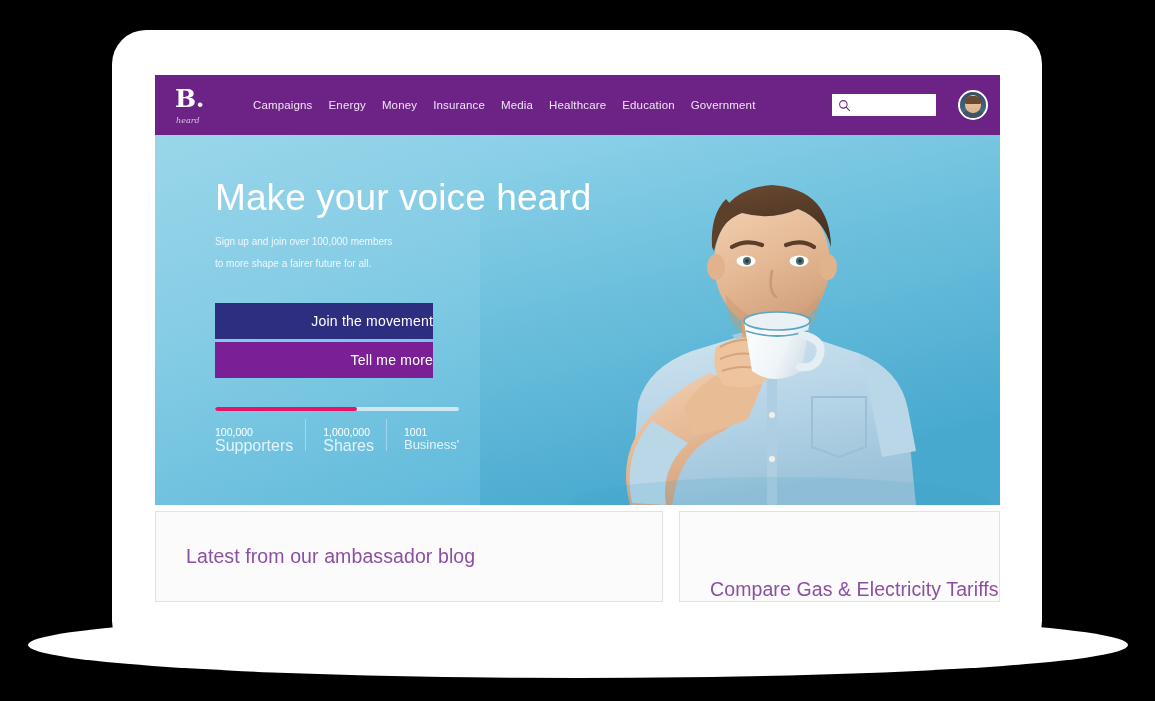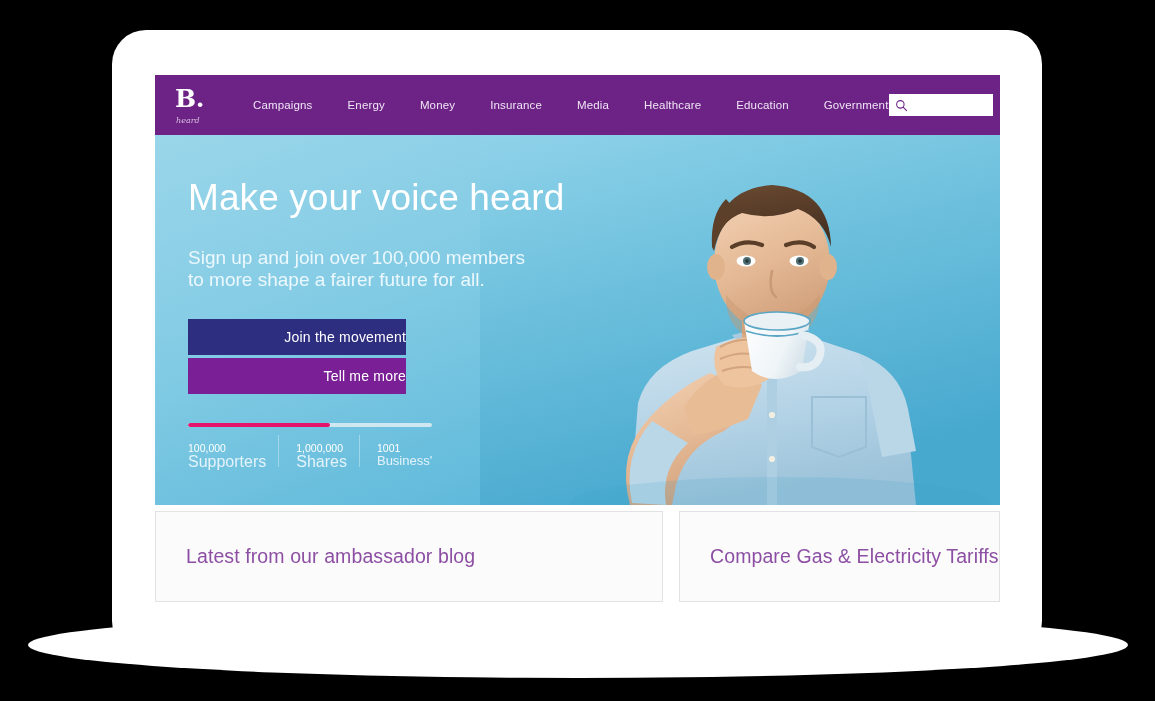--- a/index.html
+++ b/index.html
@@ -93,21 +93,21 @@
     line-height: 9px;
     color: #e8d7f0;
     margin-top: 5px;
     margin-left: 1px;
     opacity: .85;
   }
 
   .nav-links {
     display: flex;
     align-items: center;
-    gap: 35px;
+    gap: 16px;
     margin-left: 28px;
     flex: 1 1 auto;
   }
   .nav-link {
     color: #f0e4f5;
     font-size: 11.5px;
     letter-spacing: .15px;
     white-space: nowrap;
     cursor: pointer;
   }
@@ -175,34 +175,34 @@
     right: 0;
     top: 0;
     width: 520px;
     height: 370px;
     overflow: hidden;
   }
 
   .hero-content {
     position: relative;
     z-index: 5;
-    padding: 42px 0 0 33px;
+    padding: 42px 0 0 60px;
   }
 
   .hero-title {
     font-size: 37px;
     line-height: 42px;
     font-weight: 400;
     color: #ffffff;
     letter-spacing: .1px;
   }
 
   .hero-sub {
-    margin-top: 28px;
-    font-size: 19px;
+    margin-top: 12px;
+    font-size: 10px;
     line-height: 22px;
     color: #ecf8fd;
     font-weight: 400;
   }
 
   .cta-wrap { margin-top: 28px; }
   .btn {
     display: block;
     width: 218px;
     height: 36px;
@@ -255,21 +255,21 @@
   .card {
     background: #fbfbfb;
     border: 1px solid #e2e2e2;
     display: flex;
     align-items: center;
     padding-left: 30px;
     height: 91px;
   }
   .card-1 { width: 508px; }
   .card-spacer { width: 16px; }
-  .card-2 { flex: 1 1 auto; }
+  .card-2 { flex: 1 1 auto; align-items: flex-end; }
   .card-title {
     font-size: 19.5px;
     color: #8d4fa3;
     font-weight: 400;
     letter-spacing: .1px;
   }
 </style>
 </head>
 <body>
 

